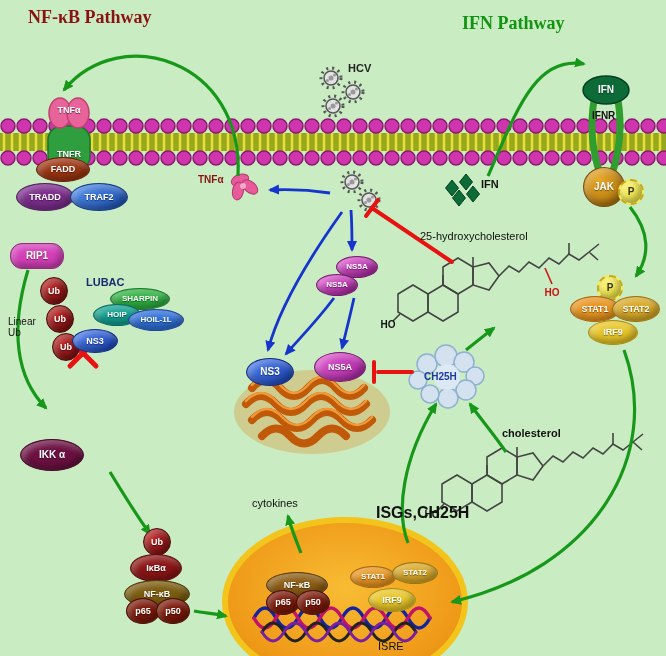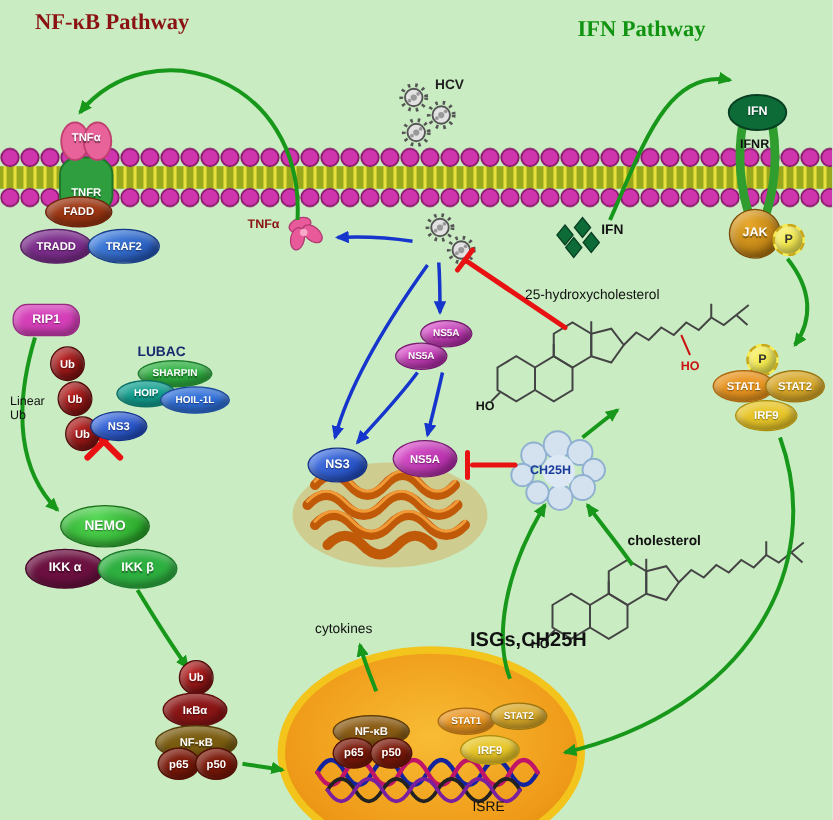--- a/index.html
+++ b/index.html
@@ -172,21 +172,21 @@
   </g>
 </svg>
 
 <div class="lbl" style="left:28px;top:8px;font-size:18px;font-weight:bold;color:#8b1212;font-family:'Liberation Serif',serif">NF-κB Pathway</div>
 <div class="lbl" style="left:462px;top:14px;font-size:18px;font-weight:bold;color:#129312;font-family:'Liberation Serif',serif">IFN Pathway</div>
 
 <div class="lbl" style="left:348px;top:62px;font-size:11px;font-weight:bold;color:#222">HCV</div>
 <div class="lbl" style="left:198px;top:174px;font-size:10px;font-weight:bold;color:#8b1212">TNFα</div>
 <div class="lbl" style="left:481px;top:178px;font-size:11px;font-weight:bold;color:#111">IFN</div>
 <div class="lbl" style="left:592px;top:110px;font-size:10px;font-weight:bold;color:#111">IFNR</div>
-<div class="lbl" style="left:110px;top:276px;font-size:11px;font-weight:bold;color:#1b2a70">LUBAC</div>
+<div class="lbl" style="left:86px;top:276px;font-size:11px;font-weight:bold;color:#1b2a70">LUBAC</div>
 <div class="lbl" style="left:8px;top:316px;font-size:10px;color:#111;white-space:pre-line">Linear
 Ub</div>
 <div class="lbl" style="left:420px;top:230px;font-size:11px;font-weight:normal;color:#111">25-hydroxycholesterol</div>
 <div class="lbl" style="left:502px;top:427px;font-size:11px;font-weight:bold;color:#111">cholesterol</div>
 <div class="lbl" style="left:252px;top:497px;font-size:11px;color:#111">cytokines</div>
 <div class="lbl" style="left:376px;top:504px;font-size:16px;font-weight:bold;color:#111">ISGs,CH25H</div>
 <div class="lbl" style="left:378px;top:640px;font-size:11px;font-weight:normal;color:#111">ISRE</div>
 <div class="lbl" style="left:424px;top:371px;font-size:10px;font-weight:bold;color:#1a3b9b">CH25H</div>
 
 <div class="lbl ctr" style="left:42px;top:106px;width:54px;font-size:9px;font-weight:bold;color:#fff;text-shadow:0 1px 1px rgba(0,0,0,.5)">TNFα</div>
@@ -200,23 +200,21 @@
 
 <div class="prot" style="left:40px;top:277px;width:26px;height:26px;background:radial-gradient(circle at 35% 30%,#b82020,#6e0e0e);border:1px solid #500a0a;font-size:9px">Ub</div>
 <div class="prot" style="left:46px;top:305px;width:26px;height:26px;background:radial-gradient(circle at 35% 30%,#b82020,#6e0e0e);border:1px solid #500a0a;font-size:9px">Ub</div>
 <div class="prot" style="left:52px;top:333px;width:26px;height:26px;background:radial-gradient(circle at 35% 30%,#b82020,#6e0e0e);border:1px solid #500a0a;font-size:9px">Ub</div>
 
 <div class="prot" style="left:110px;top:288px;width:58px;height:20px;background:#2eb040;border:1px solid #1d7a2b;font-size:8px">SHARPIN</div>
 <div class="prot" style="left:93px;top:304px;width:46px;height:20px;background:#12a090;border:1px solid #0b6e62;font-size:8px">HOIP</div>
 <div class="prot" style="left:128px;top:309px;width:54px;height:20px;background:#2f6fd8;border:1px solid #1f4c98;font-size:8px">HOIL-1L</div>
 <div class="prot" style="left:72px;top:329px;width:44px;height:22px;background:linear-gradient(135deg,#4a7ae8,#1a44b8);border:1px solid #123086;font-size:9px">NS3</div>
 
-<div class="prot" style="left:48px;top:404px;width:70px;height:32px;background:radial-gradient(circle at 40% 30%,#55d855,#1e9a1e);border:1px solid #166e16;font-size:11px">NEMO</div>
 <div class="prot" style="left:20px;top:439px;width:62px;height:30px;background:#6b1040;border:1px solid #480a2b;font-size:10px">IKK α</div>
-<div class="prot" style="left:78px;top:439px;width:62px;height:30px;background:#2eb040;border:1px solid #1d7a2b;font-size:10px">IKK β</div>
 
 <div class="prot" style="left:143px;top:528px;width:26px;height:26px;background:radial-gradient(circle at 35% 30%,#b82020,#6e0e0e);border:1px solid #500a0a;font-size:9px">Ub</div>
 <div class="prot" style="left:130px;top:554px;width:50px;height:26px;background:#8b1515;border:1px solid #5e0d0d;font-size:9px">IκBα</div>
 <div class="prot" style="left:124px;top:580px;width:64px;height:26px;background:#7a5c10;border:1px solid #523c08;font-size:9px">NF-κB</div>
 <div class="prot" style="left:126px;top:598px;width:32px;height:24px;background:#7a1808;border:1px solid #501004;font-size:9px">p65</div>
 <div class="prot" style="left:156px;top:598px;width:32px;height:24px;background:#7a1808;border:1px solid #501004;font-size:9px">p50</div>
 
 <div class="prot" style="left:336px;top:256px;width:40px;height:20px;background:linear-gradient(135deg,#e05ad0,#a824a0);border:1px solid #771a70;font-size:8px">NS5A</div>
 <div class="prot" style="left:316px;top:274px;width:40px;height:20px;background:linear-gradient(135deg,#e05ad0,#a824a0);border:1px solid #771a70;font-size:8px">NS5A</div>
 <div class="prot" style="left:246px;top:358px;width:46px;height:26px;background:linear-gradient(135deg,#4a7ae8,#1a44b8);border:1px solid #123086;font-size:10px">NS3</div>

